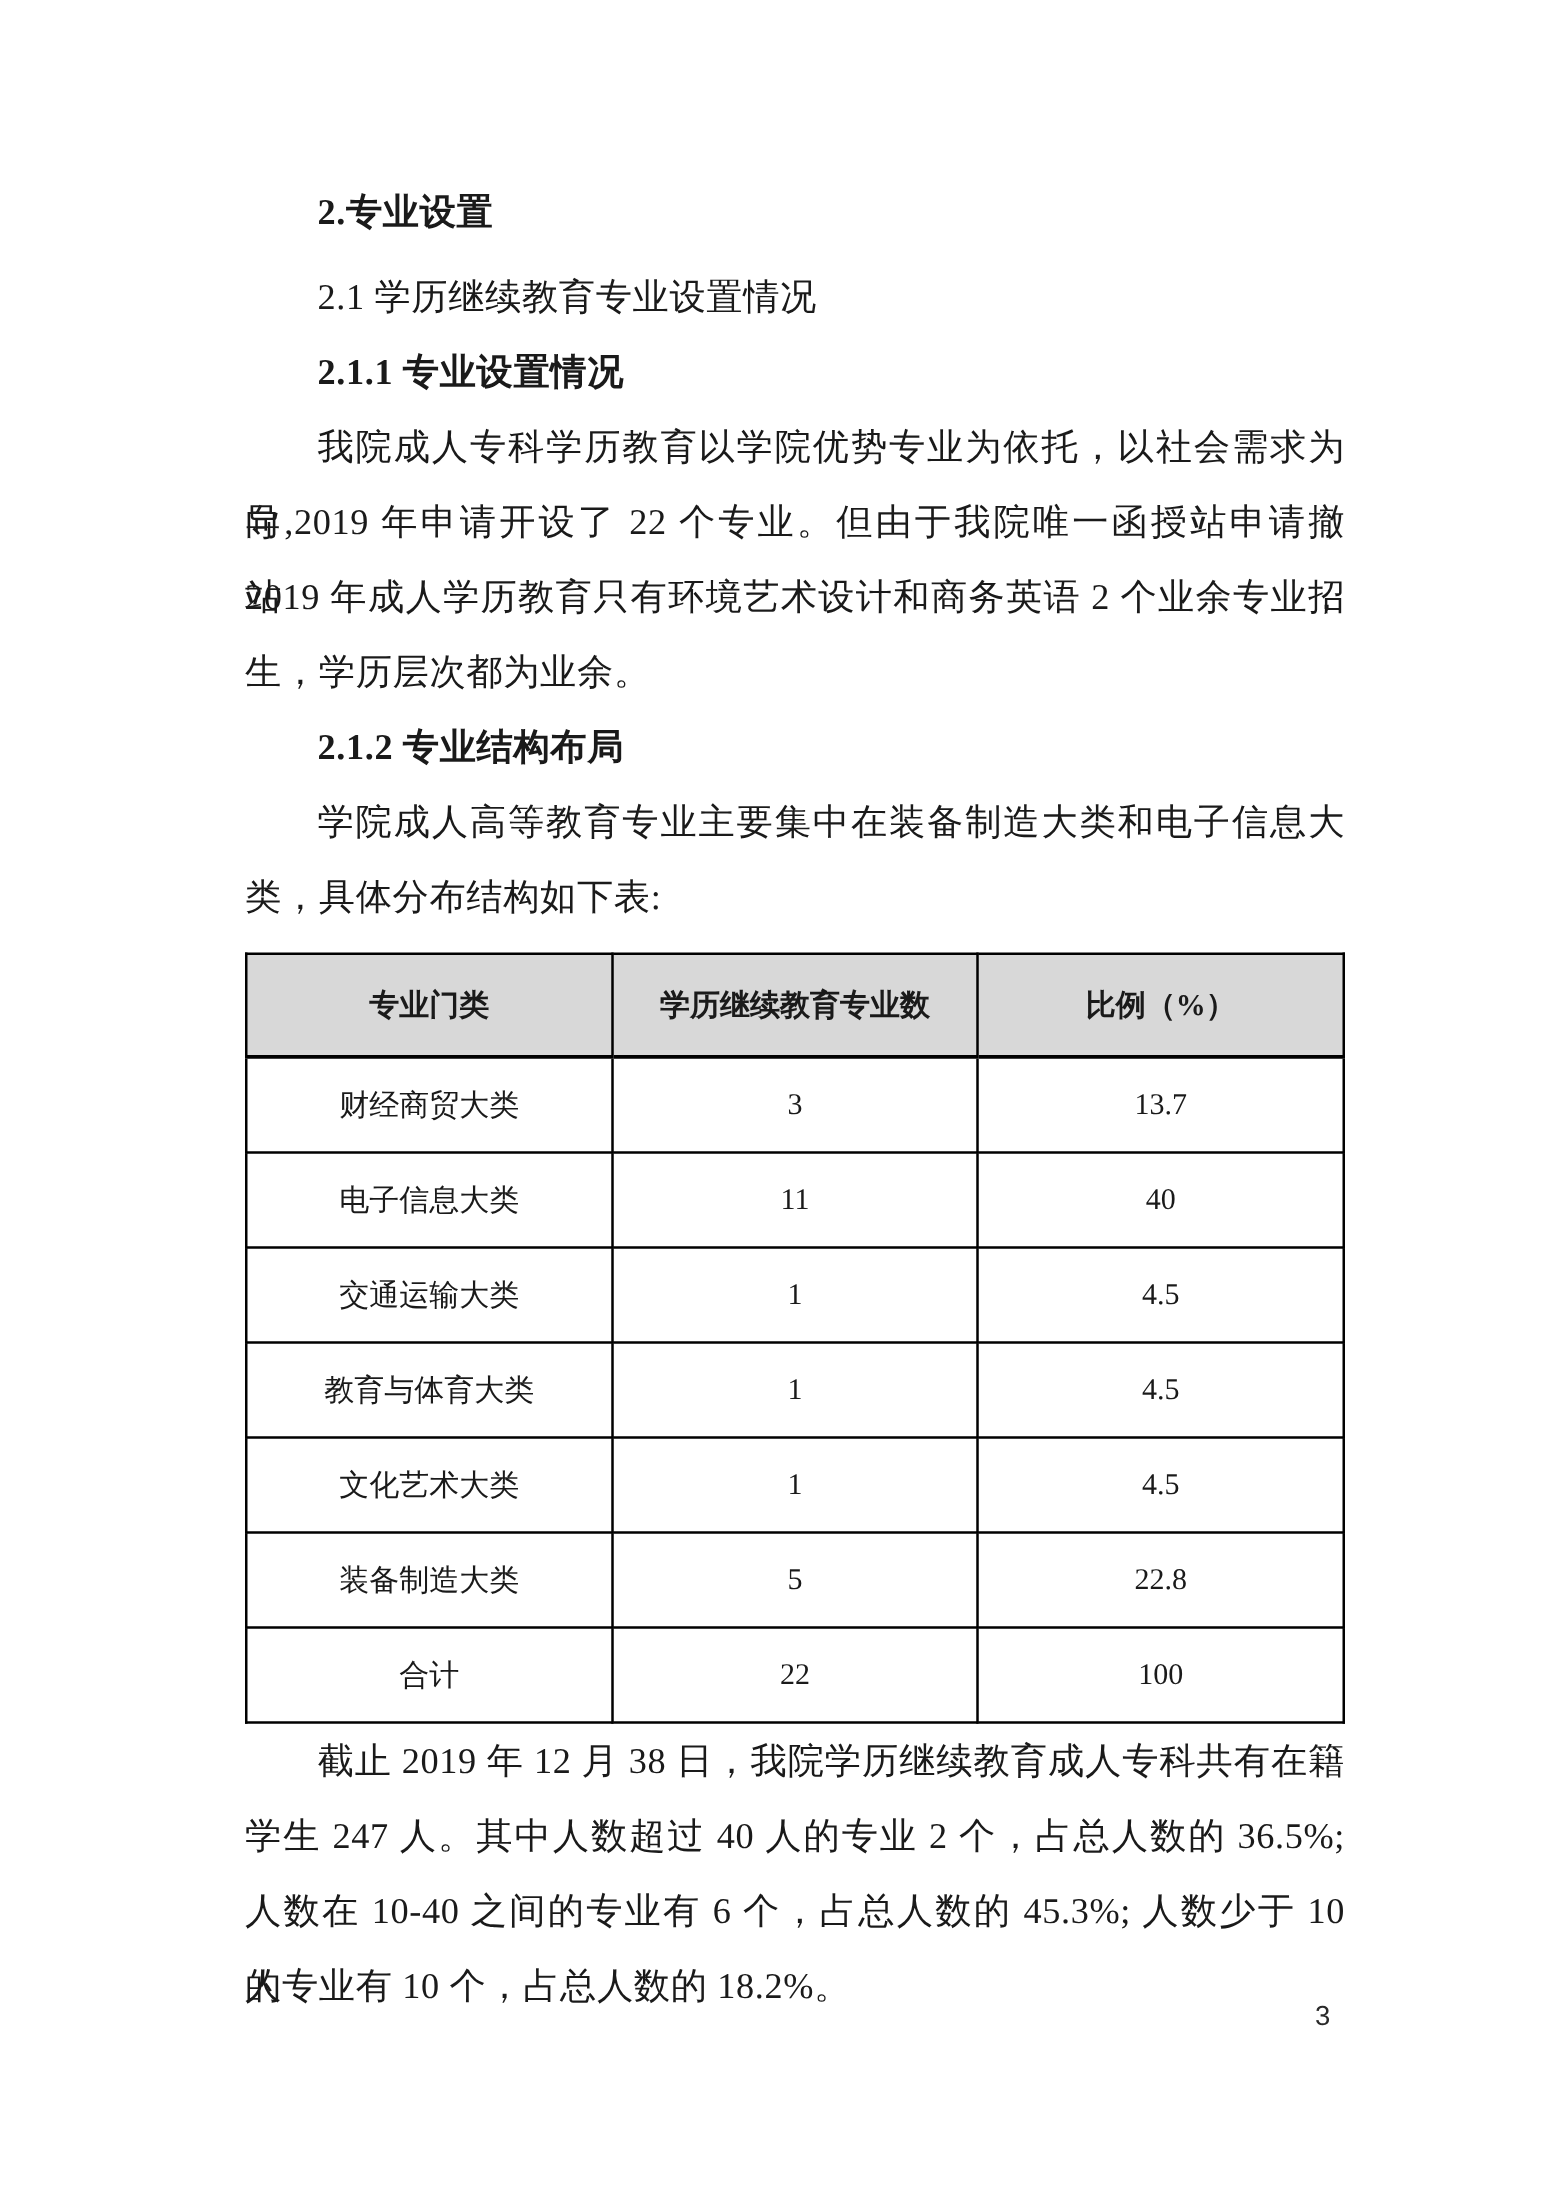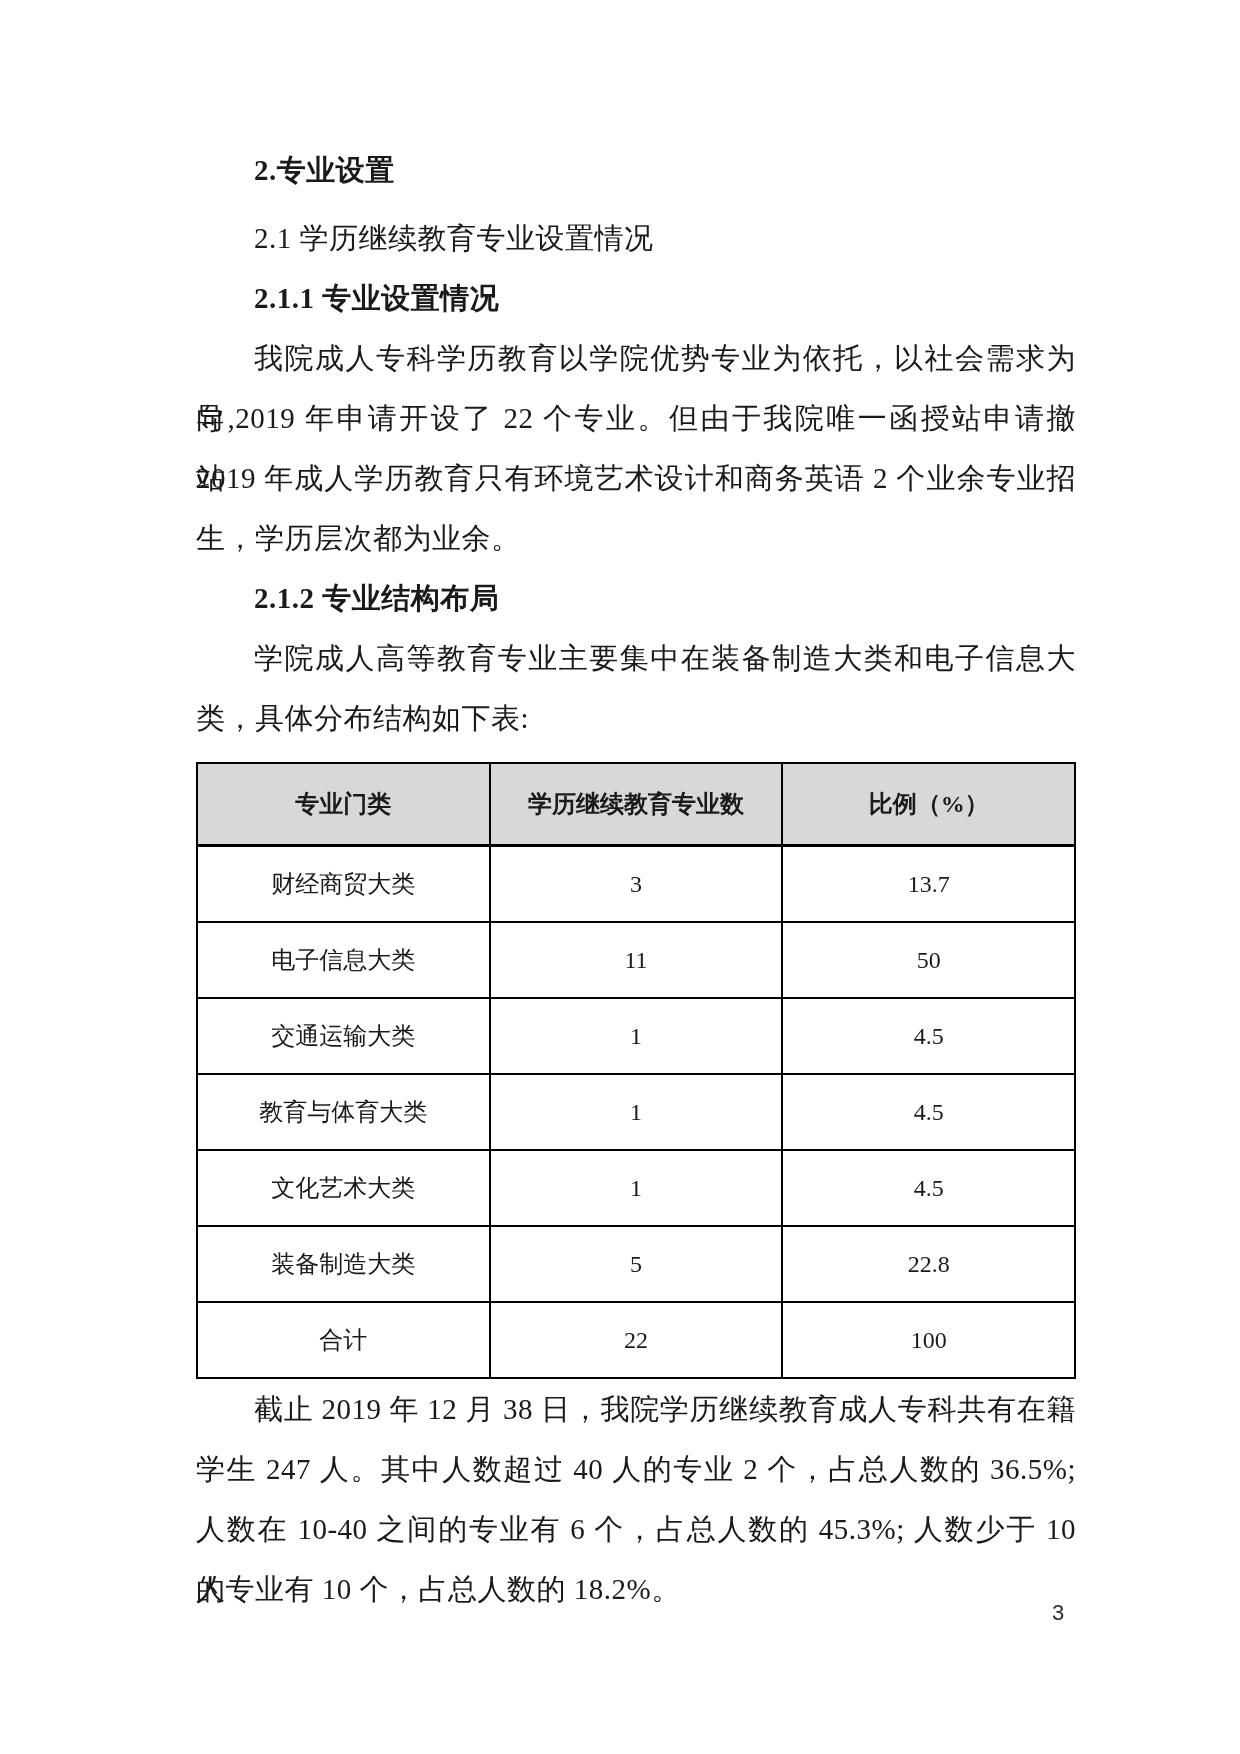--- a/index.html
+++ b/index.html
@@ -102,21 +102,21 @@
       </thead>
       <tbody>
         <tr>
           <td>财经商贸大类</td>
           <td>3</td>
           <td>13.7</td>
         </tr>
         <tr>
           <td>电子信息大类</td>
           <td>11</td>
-          <td>50</td>
+          <td>40</td>
         </tr>
         <tr>
           <td>交通运输大类</td>
           <td>1</td>
           <td>4.5</td>
         </tr>
         <tr>
           <td>教育与体育大类</td>
           <td>1</td>
           <td>4.5</td>

